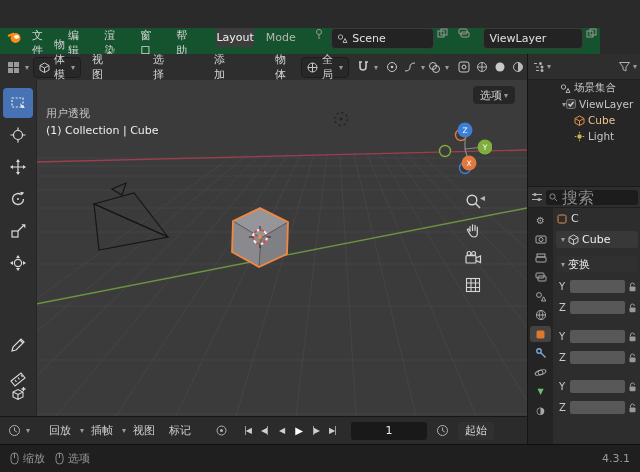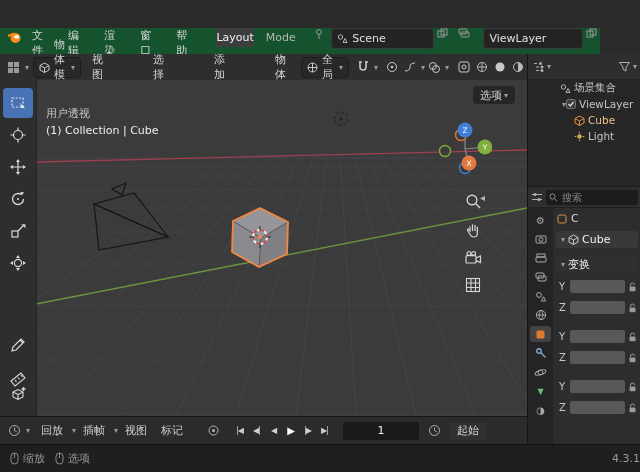--- a/index.html
+++ b/index.html
@@ -37,21 +37,21 @@
   .sbar-toggle{position:absolute;left:480px;top:112px;color:#b5b5b5;font-size:10px;}
   
   .right-col{left:527px;top:54px;width:113px;height:390px;background:#2d2d2d;border-left:1px solid #151515;}
   .outl-header{position:absolute;left:0;top:0;width:113px;height:26px;background:#2e2e2e;border-bottom:1px solid #202020;display:flex;align-items:center;padding:0 4px;box-sizing:border-box;}
   .outl-body{position:absolute;left:0;top:26px;width:113px;height:106px;background:#262626;padding-left:28px;}
   .o-row{display:flex;align-items:center;height:16px;font-size:10.5px;color:#c4c4c4;padding-left:4px;}
   .o-row .lbl{overflow:hidden;white-space:nowrap;text-overflow:ellipsis;flex:1;margin-left:3px;}
   .o-tgl{display:flex;gap:3px;margin-right:3px;}
   .props-header{position:absolute;left:0;top:132px;width:113px;height:22px;background:#2e2e2e;border-top:1px solid #1a1a1a;border-bottom:1px solid #202020;display:flex;align-items:center;padding:0 3px;box-sizing:border-box;gap:3px;}
   .search-field{flex:1;display:flex;align-items:center;background:#1c1c1c;border-radius:3px;height:15px;padding:0 3px;gap:2px;min-width:0;}
-  .search-field input{flex:1;min-width:0;background:transparent;border:none;outline:none;color:#cfcfcf;font-size:10px;font-family:"DejaVu Sans",sans-serif;}
+  .search-field input{flex:1;min-width:0;background:transparent;border:none;outline:none;color:#cfcfcf;font-size:16px;font-family:"DejaVu Sans",sans-serif;}
   .search-field input::placeholder{color:#8b8b8b;}
   .props-body{position:absolute;left:0;top:154px;width:113px;height:236px;background:#2d2d2d;}
   .ptabs{position:absolute;left:0;top:0;width:25px;height:236px;background:#242424;display:flex;flex-direction:column;align-items:center;padding-top:4px;gap:3px;box-sizing:border-box;}
   .ptab{width:21px;height:16px;display:flex;align-items:center;justify-content:center;border-radius:3px;font-size:10px;color:#a8a8a8;}
   .ptab.active{background:#434343;}
   .pcontent{position:absolute;left:25px;top:0;width:88px;height:236px;}
   .bc-row{display:flex;align-items:center;gap:4px;padding:4px 4px 0 4px;color:#dedede;}
   .name-row{display:flex;align-items:center;gap:3px;background:#383838;border-radius:3px;margin:6px 3px 0 3px;height:17px;padding:0 3px;color:#efefef;}
   .panel-hdr{display:flex;align-items:center;gap:3px;background:#303030;border-radius:3px;margin:8px 3px 0 3px;height:16px;padding:0 3px;color:#e8e8e8;}
   .trow{display:flex;align-items:center;gap:3px;margin:8px 4px 0 6px;}
@@ -60,21 +60,21 @@
   .gap-sm{height:8px;}
   
   .timeline{left:0;top:416px;width:527px;height:28px;background:#2b2b2b;border-top:1px solid #161616;display:flex;align-items:center;box-sizing:border-box;}
   .tl-menu{padding:0 7px;color:#d0d0d0;}
   .pb-btn{width:17px;height:17px;display:flex;align-items:center;justify-content:center;color:#cfcfcf;font-size:8px;letter-spacing:-1px;}
   .frame-field{width:76px;height:18px;background:#191919;border-radius:3px;display:flex;align-items:center;justify-content:center;color:#ececec;margin-left:10px;}
   .start-btn{height:18px;background:#303030;border-radius:3px;display:flex;align-items:center;padding:0 7px;color:#d8d8d8;margin-left:6px;white-space:nowrap;}
   
   .statusbar{left:0;top:444px;width:640px;height:28px;background:#1f1f1f;border-top:1px solid #0f0f0f;display:flex;align-items:center;box-sizing:border-box;color:#9a9a9a;}
   .hint{display:flex;align-items:center;gap:4px;margin-left:10px;}
-  .version{margin-left:auto;color:#9a9a9a;}
+  .version{margin-left:auto;margin-right:10px;color:#9a9a9a;}
 </style>
 </head>
 <body>
 
 <div id="app">
 
 
   <div class="abs menubar">
     <span style="margin-left:6px">
       <svg width="18" height="18">
@@ -662,21 +662,21 @@
   </div>
 
   <div class="abs timeline">
     <span class="hicon" style="margin-left:5px">
       <svg width="13" height="13" fill="none" stroke="#b0b0b0">
           <circle cx="6.5" cy="6.5" r="5"></circle>
           <path d="M6.5 3.5 V6.5 L8.8 8"></path>
         </svg>
     </span>
     <span class="chev">▾</span>
-    <span class="tl-menu" style="margin-left:4px">回放</span>
+    <span class="tl-menu" style="margin-left:12px">回放</span>
     <span class="chev">▾</span>
     <span class="tl-menu">插帧</span>
     <span class="chev">▾</span>
     <span class="tl-menu">视图</span>
     <span class="tl-menu">标记</span>
     <span class="hicon" style="margin-left:14px">
       <svg width="13" height="13" fill="none" stroke="#b0b0b0">
           <circle cx="6.5" cy="6.5" r="4.5"></circle>
           <circle cx="6.5" cy="6.5" r="1.5" fill="#b0b0b0" stroke="none"></circle>
         </svg>

